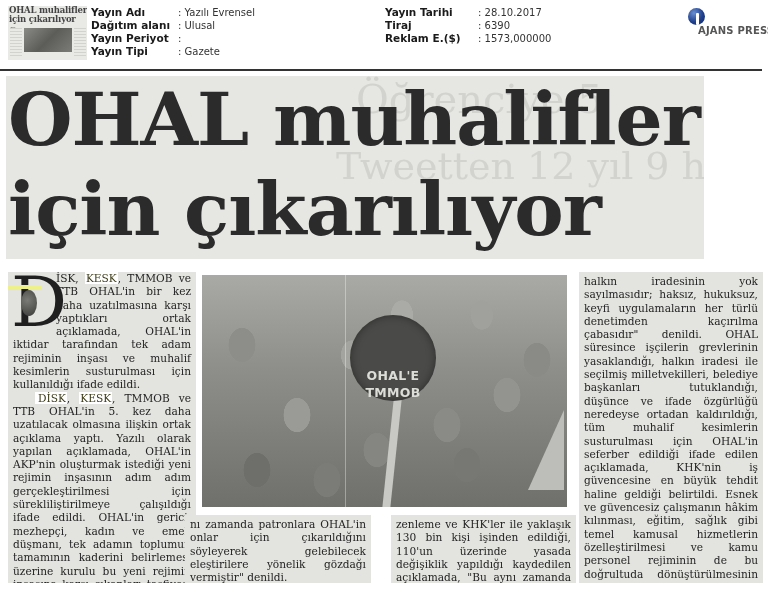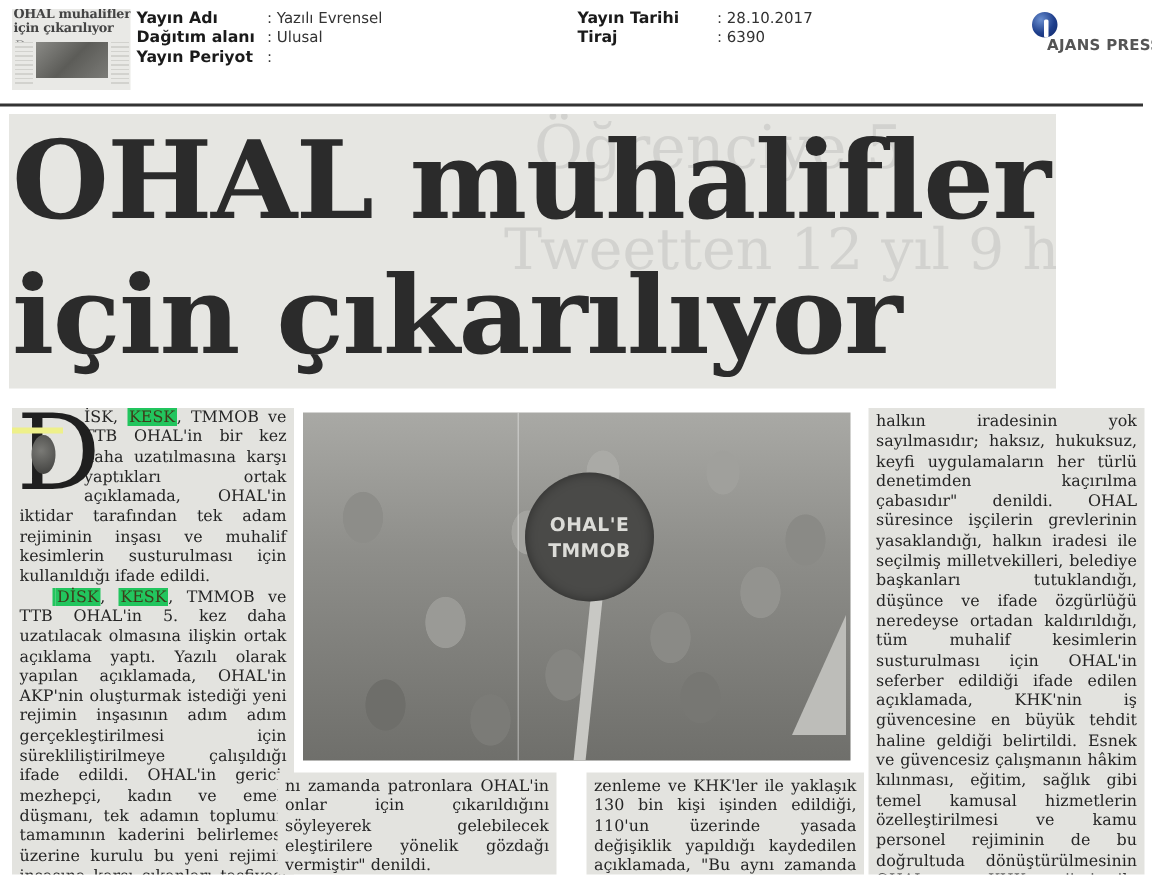--- a/index.html
+++ b/index.html
@@ -35,21 +35,21 @@
   .clip { position: absolute; left: 0; top: 76px; width: 768px; height: 515px; background: #fff; }
   .headline-area { position: absolute; left: 6px; top: 76px; width: 698px; height: 183px; background: #e6e6e2; overflow: hidden; }
   .ghost { position: absolute; font-family: "DejaVu Serif", serif; color: rgba(120,120,120,0.18); white-space: nowrap; }
   .headline { position: absolute; left: 8px; font-family: "DejaVu Serif", serif; font-weight: bold; color: #2b2b2b; white-space: nowrap; letter-spacing: -1px; }
   .h1 { top: 80px; font-size: 72px; line-height: 80px; transform: scaleX(1.03); transform-origin: left; }
   .h2 { top: 170px; font-size: 72px; line-height: 80px; transform: scaleX(1.03); transform-origin: left; }
 
   .col { position: absolute; background: #e3e3df; font-family: "DejaVu Serif", serif; font-size: 10.6px; line-height: 13.3px; color: #242424; padding: 0 5px; text-align: justify; overflow: hidden; }
   .col p { margin: 0; }
   .col .ind { text-indent: 22px; }
-  .hl { background: #22c55e; padding: 0 1px; color: #3d3d1a; }
+  .hl { background: #ffffff; padding: 0 1px; color: #3d3d1a; }
   .hlbar { position: absolute; left: 8px; top: 285px; width: 34px; height: 4px; background: #eef08a; }
 
   .dropcap-wrap { float: left; width: 42px; height: 60px; margin: 0 3px 0 -2px; position: relative; }
   .dropcap { font-family: "DejaVu Serif", serif; font-size: 70px; line-height: 60px; color: #1f1f1f; font-weight: normal; }
   .dropcap-orn { position: absolute; left: 10px; top: 18px; width: 16px; height: 26px; border-radius: 50%; background: radial-gradient(circle at 40% 40%, #7a7a76, #3a3a38); }
 
   .photo { position: absolute; left: 202px; top: 275px; width: 365px; height: 232px; overflow: hidden;
     background:
       radial-gradient(ellipse 22px 28px at 40px 70px, #8d8d89 0 60%, transparent 62%),
       radial-gradient(ellipse 22px 28px at 95px 140px, #9a9a96 0 60%, transparent 62%),
@@ -59,21 +59,21 @@
       radial-gradient(ellipse 22px 28px at 245px 150px, #8a8a86 0 60%, transparent 62%),
       radial-gradient(ellipse 22px 28px at 265px 190px, #777773 0 60%, transparent 62%),
       radial-gradient(ellipse 22px 28px at 305px 120px, #93938f 0 60%, transparent 62%),
       radial-gradient(ellipse 22px 28px at 335px 85px, #8a8a86 0 60%, transparent 62%),
       radial-gradient(ellipse 18px 24px at 150px 80px, #a3a39f 0 60%, transparent 62%),
       radial-gradient(ellipse 18px 24px at 200px 40px, #aaaaa6 0 60%, transparent 62%),
       radial-gradient(ellipse 18px 24px at 280px 40px, #a0a09c 0 60%, transparent 62%),
       linear-gradient(180deg, #a9a9a5 0%, #8e8e8a 40%, #6f6f6b 100%);
   }
   .photo-fold { position: absolute; left: 143px; top: 0; width: 1px; height: 232px; background: rgba(255,255,255,0.35); }
-  .sign { position: absolute; left: 148px; top: 40px; width: 86px; height: 86px; border-radius: 50%; background: #4a4a48; box-shadow: inset 0 0 8px rgba(0,0,0,0.4); display: flex; flex-direction: column; align-items: center; justify-content: center; }
+  .sign { position: absolute; left: 148px; top: 40px; width: 86px; height: 86px; border-radius: 50%; background: #4a4a48; box-shadow: inset 0 0 8px rgba(0,0,0,0.4); display: flex; flex-direction: column; align-items: center; justify-content: flex-end; }
   .sign span { font-family: "DejaVu Sans", sans-serif; font-weight: bold; font-size: 12.5px; line-height: 17px; color: #dcdcd8; letter-spacing: 0.3px; }
   .sign-stick { position: absolute; left: 186px; top: 125px; width: 8px; height: 107px; background: #c8c8c4; transform: skewX(-6deg); }
   .flag { position: absolute; left: 326px; top: 135px; width: 0; height: 0; border-left: 36px solid transparent; border-bottom: 80px solid #bdbdb9; }
 </style>
 </head>
 <body>
 
 <div class="meta-header">
   <div class="thumb">
     <div class="thumb-title">OHAL muhalifler</div>
@@ -90,30 +90,38 @@
       <span class="val">: Yazılı Evrensel</span>
     </div>
     <div class="row">
       <span class="lbl">Dağıtım alanı</span>
       <span class="val">: Ulusal</span>
     </div>
     <div class="row">
       <span class="lbl">Yayın Periyot</span>
       <span class="val">:</span>
     </div>
+    <div class="row">
+      <span class="lbl">Yayın Tipi</span>
+      <span class="val">: Gazete</span>
+    </div>
   </div>
 
   <div class="meta-table meta-right">
     <div class="row">
       <span class="lbl">Yayın Tarihi</span>
       <span class="val">: 28.10.2017</span>
     </div>
     <div class="row">
       <span class="lbl">Tiraj</span>
       <span class="val">: 6390</span>
+    </div>
+    <div class="row">
+      <span class="lbl">Reklam E.($)</span>
+      <span class="val">: 1573,000000</span>
     </div>
   </div>
 
   <div class="logo">
     <div class="logo-globe"></div>
     <div class="logo-text">AJANS PRESS</div>
   </div>
   <div class="rule"></div>
 </div>
 

